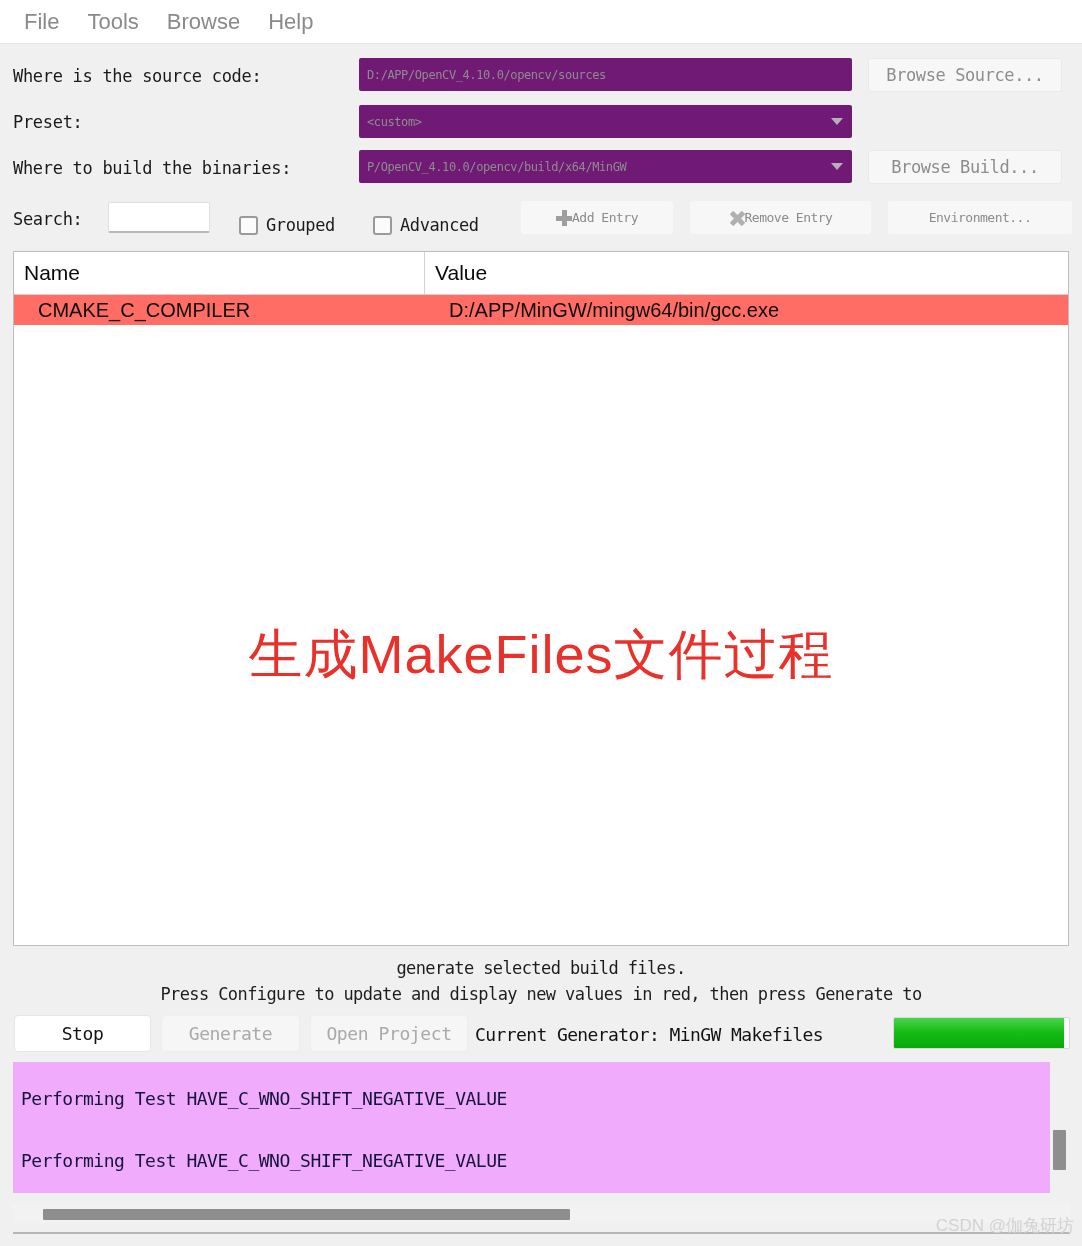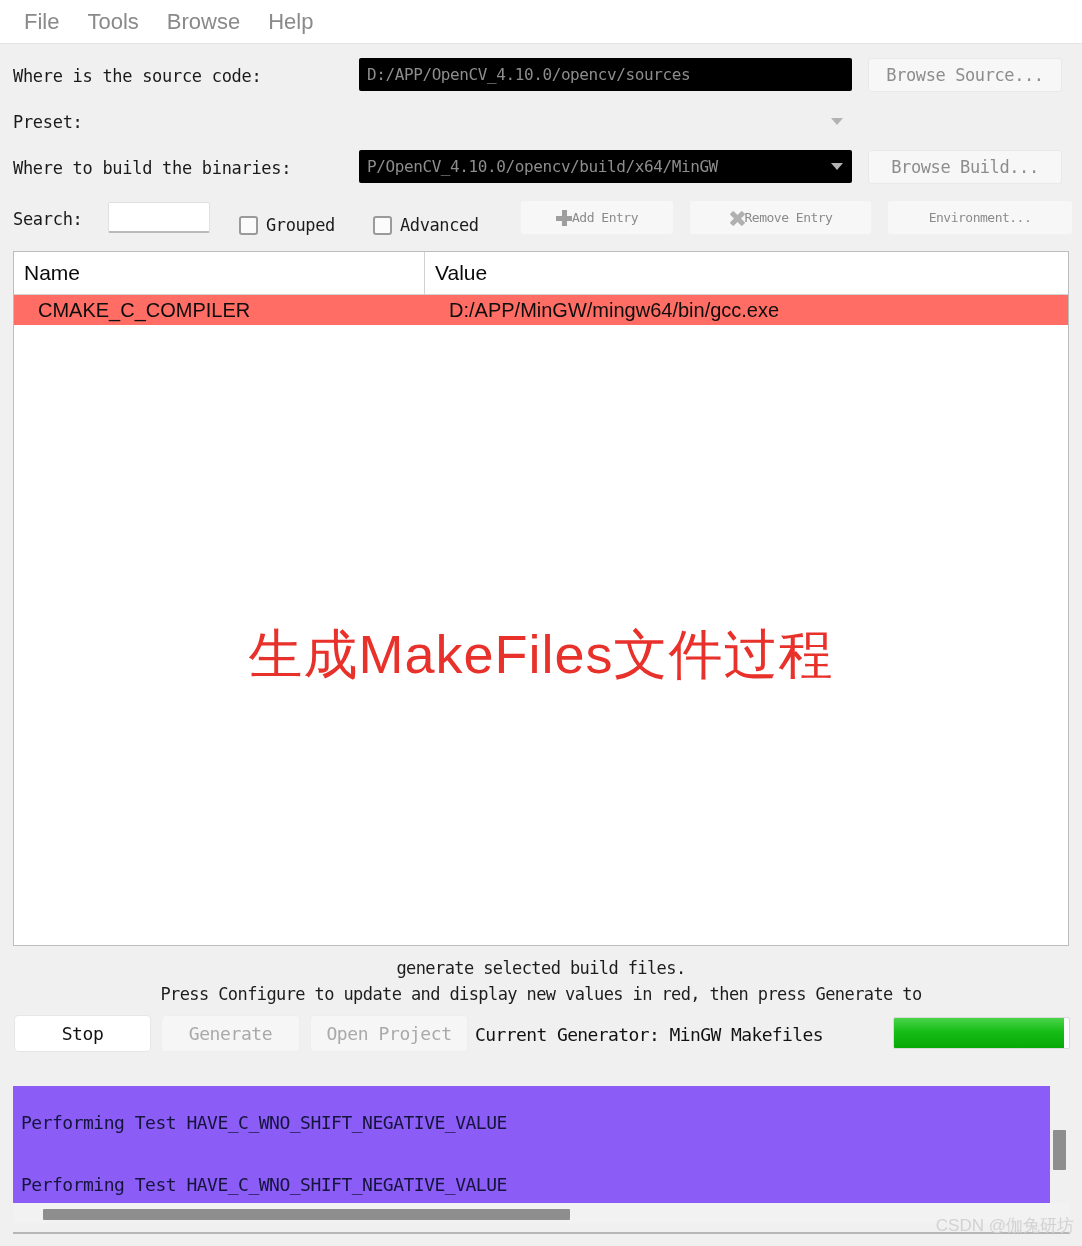--- a/index.html
+++ b/index.html
@@ -43,25 +43,25 @@
   .form-label {
     position: absolute;
     font-family: "DejaVu Sans Mono", "Liberation Mono", monospace;
     font-size: 17px;
     color: #1a1a1a;
     letter-spacing: -0.3px;
     white-space: nowrap;
   }
   .field {
     position: absolute;
-    background: #000000;
+    background: #701a75;
     border: none;
     border-radius: 2px;
     font-family: "DejaVu Sans Mono", "Liberation Mono", monospace;
-    font-size: 16px;
+    font-size: 12px;
     color: #8d8d8d;
     padding: 0 8px;
     display: flex; align-items: center;
     white-space: nowrap; overflow: hidden;
     letter-spacing: -0.4px;
   }
   .btn {
     position: absolute;
     background: #f7f7f7;
     border: 1px solid #e9e9e9;
@@ -237,23 +237,22 @@
   .progress-fill {
     height: 100%;
     background: linear-gradient(180deg, #4ad44a 0%, #17bd17 45%, #07a907 100%);
   }
 
   
   .log {
     position: absolute;
     left: 13px; top: 1062px;
     width: 1037px; height: 131px;
-    background: #8b5cf6;
+    background: #f0abfc;
     overflow: hidden;
-    margin-top: 24px;
   }
   .log-inner {
     position: absolute;
     left: 8px; top: -12px;
     white-space: pre;
   }
   .log-line {
     font-family: "DejaVu Sans Mono", "Liberation Mono", monospace;
     font-size: 18px;
     color: #14143c;
@@ -312,20 +311,21 @@
     <div class="menu-item">Tools</div>
     <div class="menu-item">Browse</div>
     <div class="menu-item">Help</div>
   </div>
 
   <div class="form-label" style="left:13px; top:66px;">Where is the source code:</div>
   <div class="field" style="left:359px; top:58px; width:493px; height:33px;">D:/APP/OpenCV_4.10.0/opencv/sources</div>
   <div class="btn" style="left:868px; top:58px; width:194px; height:34px;">Browse Source...</div>
 
   <div class="form-label" style="left:13px; top:112px;">Preset:</div>
+  <div class="field" style="left:359px; top:105px; width:493px; height:33px;">&lt;custom&gt;</div>
   <div class="caret" style="left:831px; top:118px;"></div>
 
   <div class="form-label" style="left:13px; top:158px;">Where to build the binaries:</div>
   <div class="field" style="left:359px; top:150px; width:493px; height:33px;">P/OpenCV_4.10.0/opencv/build/x64/MinGW</div>
   <div class="caret" style="left:831px; top:163px;"></div>
   <div class="btn" style="left:868px; top:150px; width:194px; height:34px;">Browse Build...</div>
 
   <div class="form-label" style="left:13px; top:209px;">Search:</div>
   <input class="search-box mono" style="left: 108px; top: 202px; width: 102px; height: 31px; font-size: 16px; padding: 0px 6px;" placeholder="">
 

